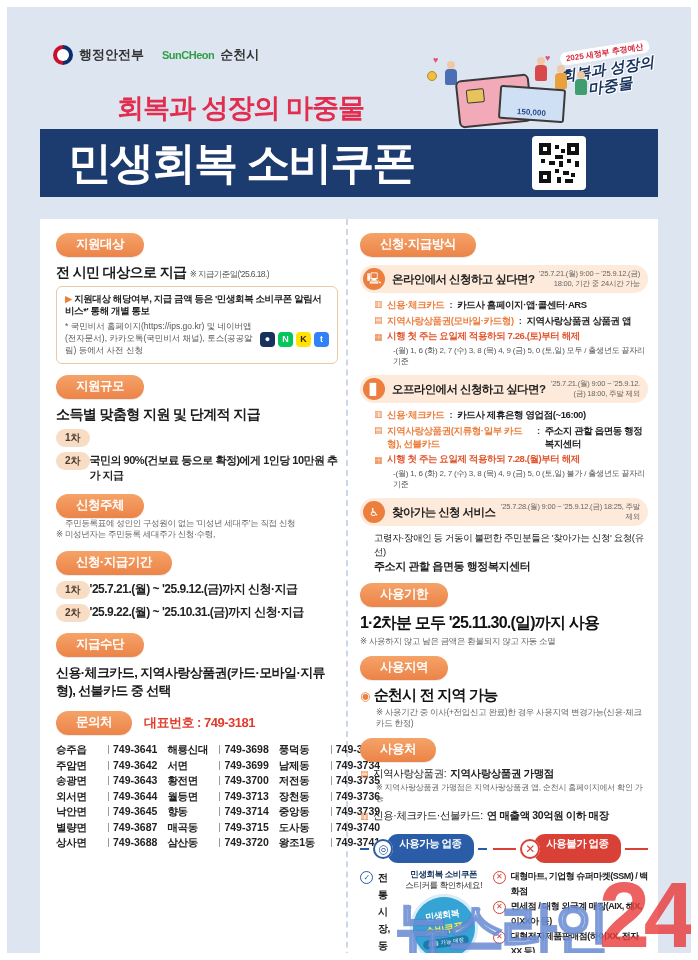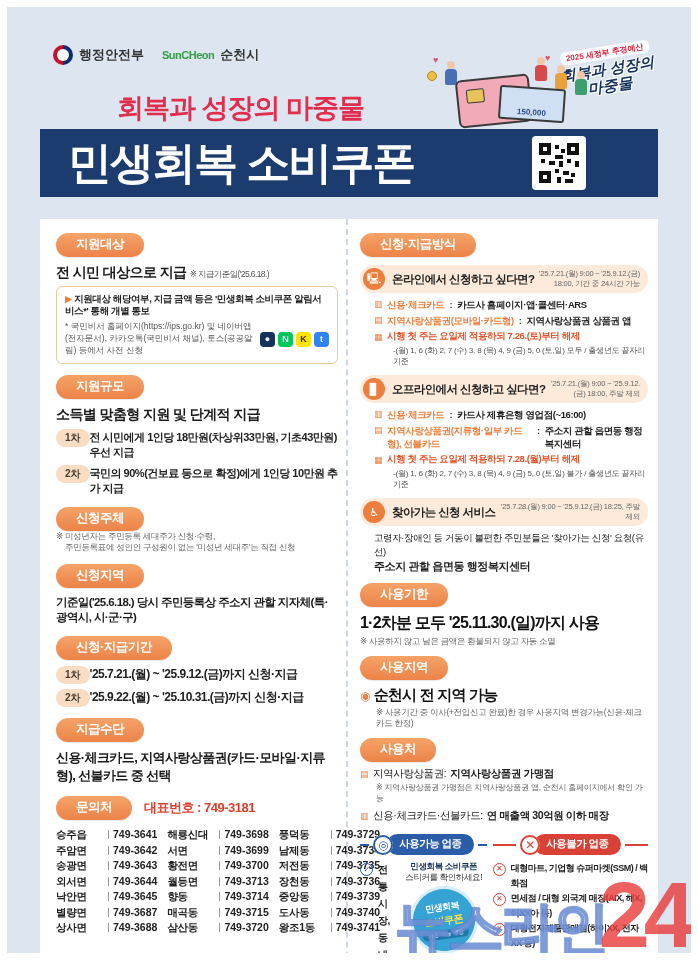--- a/index.html
+++ b/index.html
@@ -93,21 +93,21 @@
   .up-row .mi{margin-top:1px;}
   .up-label{color:#222;font-weight:normal;}
   .up-val{color:#222;font-weight:bold;margin-left:4px;}
   .up-note{margin-left:16px;font-size:8px;color:#666;letter-spacing:-0.2px;}
 
   .use-head{display:flex;align-items:center;margin-top:10px;}
   .use-head .line{flex:1;height:2px;}
   .uh-group{display:flex;align-items:center;margin:0 4px;}
   .uh-circle{width:20px;height:20px;border-radius:50%;background:#fff;display:flex;align-items:center;justify-content:center;
              font-size:12px;font-weight:900;z-index:1;box-shadow:0 0 0 2px currentColor inset;}
-  .uh-pill{color:#fff;font-size:10.5px;font-weight:bold;border-radius:11px;padding:3px 12px 4px;margin-left:-6px;letter-spacing:-0.5px;}
+  .uh-pill{color:#fff;font-size:10.5px;font-weight:bold;border-radius:11px;padding:3px 12px 12px;margin-left:-6px;letter-spacing:-0.5px;}
   .blue .line{background:#2a5ca8;} .blue .uh-circle{color:#2a5ca8;} .blue .uh-pill{background:#2a5ca8;}
   .red .line{background:#d94136;} .red .uh-circle{color:#d94136;} .red .uh-pill{background:#d94136;}
 
   .use-cols{display:flex;gap:6px;}
   .use-left{width:44%;display:flex;}
   .use-right{flex:1;}
   ul.plain{list-style:none;margin:6px 0 0;padding:0;}
   .ok-item,.no-item{display:flex;align-items:flex-start;letter-spacing:-0.5px;}
   .ok-item{font-size:10px;font-weight:bold;color:#222;line-height:17px;}
   .no-item{font-size:9px;font-weight:bold;color:#222;line-height:14.5px;margin-bottom:1px;}
@@ -222,40 +222,35 @@
         </div>
       </div>
 
       <div class="sec">
         <span class="pill">지원규모</span>
         <div class="sec-main">소득별 맞춤형 지원 및 단계적 지급</div>
         <div>
 
             <div class="round-row">
               <span class="round-badge">1차</span>
-              <span class="round-text">전 시민에게 1인당 18만원(차상위33만원, 기초43만원) 우선 지급</span>
             </div>
 
             <div class="round-row">
               <span class="round-badge">2차</span>
               <span class="round-text">국민의 90%(건보료 등으로 확정)에게 1인당 10만원 추가 지급</span>
             </div>
           </div>
       </div>
 
       <div class="sec">
         <span class="pill">신청주체</span>
+        <div class="note" style="margin-left:9px;">주민등록표에 성인인 구성원이 없는 '미성년 세대주'는 직접 신청</div>
         <div class="note">※ 미성년자는 주민등록 세대주가 신청·수령,</div>
-        <div class="note" style="margin-left:9px;">주민등록표에 성인인 구성원이 없는 '미성년 세대주'는 직접 신청</div>
-      </div>
-
-      <div class="sec">
-        <span class="pill">신청지역</span>
-        <div class="sec-main" style="font-size:11.5px;">기준일('25.6.18.) 당시 주민등록상 주소지 관할 지자체(특·광역시, 시·군·구)</div>
-      </div>
+      </div>
+
 
       <div class="sec">
         <span class="pill">신청·지급기간</span>
         <div style="margin-top:6px;">
 
             <div class="round-row">
               <span class="round-badge">1차</span>
               <span class="round-text" style="font-size:12px;">'25.7.21.(월) ~ '25.9.12.(금)까지 신청·지급</span>
             </div>
 

